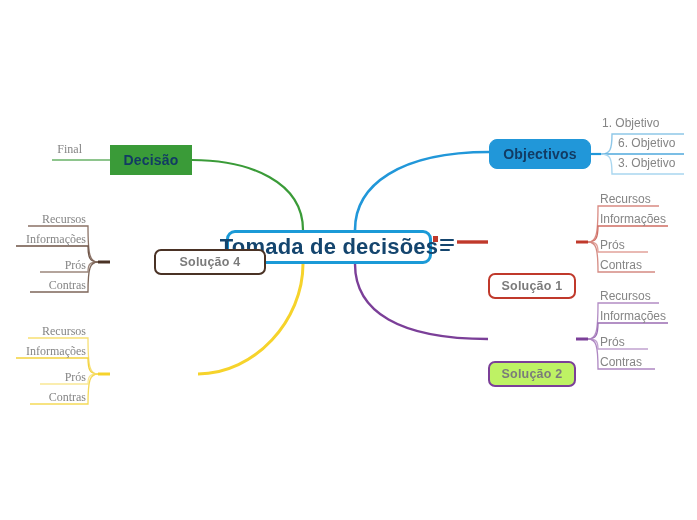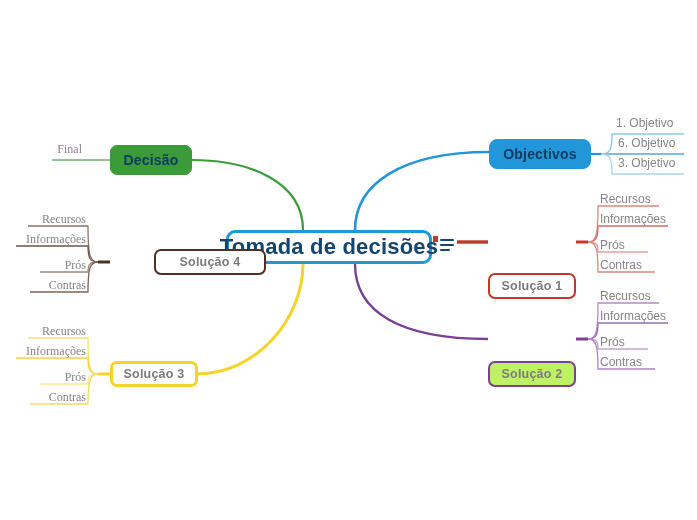--- a/index.html
+++ b/index.html
@@ -62,21 +62,21 @@
   }
   .node-decisao {
     left: 110px;
     top: 145px;
     width: 82px;
     height: 30px;
     background: #3a9b38;
     border: 1px solid #3a9b38;
     color: #123b63;
     font-size: 14px;
-    border-radius: 7px;
+    border-radius: 0;
   }
   .node-sol1 {
     left: 488px;
     top: 229px;
     width: 88px;
     height: 26px;
     border: 2px solid #c0392b;
     background: #ffffff;
     color: #7b7b7b;
     font-size: 12.5px;
@@ -214,23 +214,22 @@
     <i></i>
       <i></i>
       <i></i>
   </div>
 
   <div class="node node-objectivos">Objectivos</div>
   <div class="node node-sol1">Solução 1</div>
   <div class="node node-sol2">Solução 2</div>
   <div class="node node-decisao">Decisão</div>
   <div class="node node-sol4">Solução 4</div>
-  <div class="node node-sol3">Solução 3</div>
-
-  <div class="leaf right" style="left:616px; top:116px;">1. Objetivo</div>
+
+  <div class="leaf right" style="left:602px; top:116px;">1. Objetivo</div>
   <div class="leaf right" style="left:618px; top:136px;">6. Objetivo</div>
   <div class="leaf right" style="left:618px; top:156px;">3. Objetivo</div>
 
   <div class="leaf right" style="left:600px; top:192px;">Recursos</div>
   <div class="leaf right" style="left:600px; top:212px;">Informações</div>
   <div class="leaf right" style="left:600px; top:238px;">Prós</div>
   <div class="leaf right" style="left:600px; top:258px;">Contras</div>
 
   <div class="leaf right" style="left:600px; top:289px;">Recursos</div>
   <div class="leaf right" style="left:600px; top:309px;">Informações</div>

